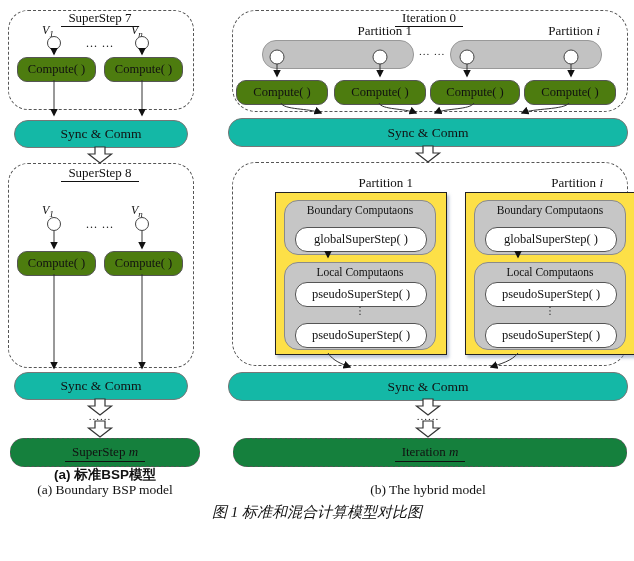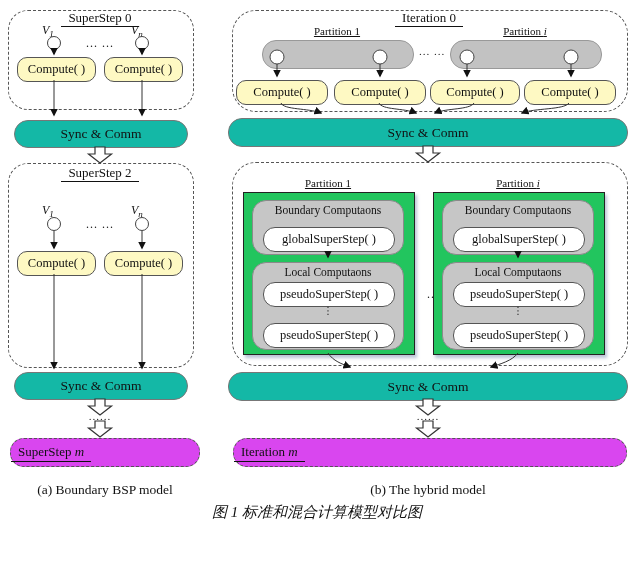--- a/index.html
+++ b/index.html
@@ -1,80 +1,81 @@
 <!DOCTYPE html>
 <html><head>
 <meta charset="utf-8">
 <style>
   html,body{margin:0;padding:0;background:#fff;}
   body{font-family:"Liberation Serif", serif; color:#111;}
   #fig{position:relative; width:634px; height:561px; background:#fff; overflow:hidden;}
   .dashed-box{position:absolute; border:1.5px dashed #555; border-radius:22px; background:transparent;}
   .pill{position:absolute; border:1px solid #777; border-radius:14px; background:#14b8a6;
         display:flex; align-items:center; justify-content:center; font-size:13.5px;}
-  .dashed-pill{position:absolute; border:1.5px dashed #555; border-radius:14px; background:#d946ef;
-        display:flex; align-items:center; justify-content:flex-start; font-size:13px;}
-  .cbox{position:absolute; height:23px; border:1px solid #555; border-radius:10px; background:#fef9c3;
+  .dashed-pill{position:absolute; border:1.5px dashed #555; border-radius:14px; background:#15803d;
+        display:flex; align-items:center; justify-content:center; font-size:13px;}
+  .cbox{position:absolute; height:23px; border:1px solid #555; border-radius:10px; background:#4d7c0f;
         display:flex; align-items:center; justify-content:center; font-size:12.5px;}
   .title-row{position:absolute; text-align:center; font-size:13px; line-height:14px;}
   .utitle{display:inline-block; border-bottom:1.4px solid #111; padding:0 7px 1px;}
   .vlabel{position:absolute; font-size:12px; font-style:italic; line-height:12px;}
   .vlabel sub{font-size:9px; font-style:italic;}
   .dots{position:absolute; text-align:center; font-size:12px; letter-spacing:1px; line-height:12px; color:#222;}
   .graypill{position:absolute; height:27px; background:#c2c2c2; border:1px solid #999; border-radius:14px;}
-  .plabel{position:absolute; text-align:center; font-size:11px; line-height:14px;text-decoration:underline;}
-  .part-box{position:absolute; width:170px; height:161px; background:#22c55e; border:1.5px solid #222;
-        box-shadow:2px 3px 3px rgba(120,140,175,0.5);}
+  .plabel{position:absolute; text-align:right; font-size:13px; line-height:14px;}
+  .part-box{position:absolute; width:170px; height:161px; background:#fde047; border:1.5px solid #222;
+        box-shadow:2px 3px 3px rgba(120,140,175,0.5);margin-left:32px;}
   .inner-rect{position:absolute; left:8px; width:150px; background:#c6c6c6; border:1px solid #8a8a8a; border-radius:14px;}
   .inner-title{text-align:center; font-size:11.5px; padding-top:2px; line-height:14px;}
   .wpill{position:absolute; left:10px; width:130px; height:23px; background:#fff; border:1px solid #555;
         border-radius:12px; display:flex; align-items:center; justify-content:center; font-size:12.5px;}
   .vdots{position:absolute; left:0; right:0; top:43px; text-align:center; font-size:10px; line-height:10px; color:#222;}
   .caption{position:absolute; text-align:center;}
   .cap-zh{font-weight:bold; font-size:13.5px; line-height:15px; font-family:"Liberation Sans", sans-serif;}
   .cap-en{font-size:13.5px; line-height:15px;}
   .fig-zh{font-size:15px; line-height:18px;}
   .fig-en{font-size:15px; line-height:18px;}
   svg.overlay{position:absolute; left:0; top:0; z-index:6; pointer-events:none;}
   .layer{z-index:2;}
 </style>
 </head>
 <body>
 
 <div id="fig">
 
   <div class="dashed-box layer" style="left:8px; top:10px; width:184px; height:98px; border-radius:20px;"></div>
   <div class="title-row" style="left:8px; top:11px; width:184px;">
-    <span class="utitle">SuperStep 0</span>
+    <span class="utitle">SuperStep 7</span>
   </div>
   <span class="vlabel" style="left:42px; top:24px;"><i>V</i><sub>1</sub></span>
   <span class="vlabel" style="left:131px; top:24px;"><i>V</i><sub>n</sub></span>
   <div class="dots" style="left:75px; top:37px; width:50px;">... ...</div>
   <div class="cbox layer" style="left:17px; top:57px; width:77px;">Compute( )</div>
   <div class="cbox layer" style="left:104px; top:57px; width:77px;">Compute( )</div>
 
   <div class="pill layer" style="left:14px; top:120px; width:172px; height:26px;">Sync &amp; Comm</div>
 
   <div class="dashed-box layer" style="left:8px; top:163px; width:184px; height:203px; border-radius:20px;"></div>
   <div class="title-row" style="left:8px; top:166px; width:184px;">
-    <span class="utitle">SuperStep 2</span>
+    <span class="utitle">SuperStep 8</span>
   </div>
   <span class="vlabel" style="left:42px; top:204px;"><i>V</i><sub>1</sub></span>
   <span class="vlabel" style="left:131px; top:204px;"><i>V</i><sub>n</sub></span>
   <div class="dots" style="left:75px; top:218px; width:50px;">... ...</div>
   <div class="cbox layer" style="left:17px; top:251px; width:77px;">Compute( )</div>
   <div class="cbox layer" style="left:104px; top:251px; width:77px;">Compute( )</div>
 
   <div class="pill layer" style="left:14px; top:372px; width:172px; height:26px;">Sync &amp; Comm</div>
   <div class="dots" style="left:80px; top:410px; width:40px; font-size:11px;">......</div>
 
   <div class="dashed-pill layer" style="left:10px; top:438px; width:188px; height:27px;">
     <span class="utitle"><span>SuperStep </span><i>m</i></span>
   </div>
 
+  <div class="caption cap-zh" style="left:10px; top:467px; width:190px;">(a) 标准BSP模型</div>
   <div class="caption cap-en" style="left:10px; top:482px; width:190px;">(a) Boundary BSP model</div>
 
   <div class="dashed-box layer" style="left:232px; top:10px; width:394px; height:100px; border-radius:24px;"></div>
   <div class="title-row" style="left:232px; top:11px; width:394px;">
     <span class="utitle">Iteration 0</span>
   </div>
   <div class="plabel" style="left:262px; top:24px; width:150px;">Partition 1</div>
   <div class="plabel" style="left:450px; top:24px; width:150px;"><span>Partition </span><i>i</i></div>
 
   <div class="graypill layer" style="left:262px; top:40px; width:150px;"></div>

